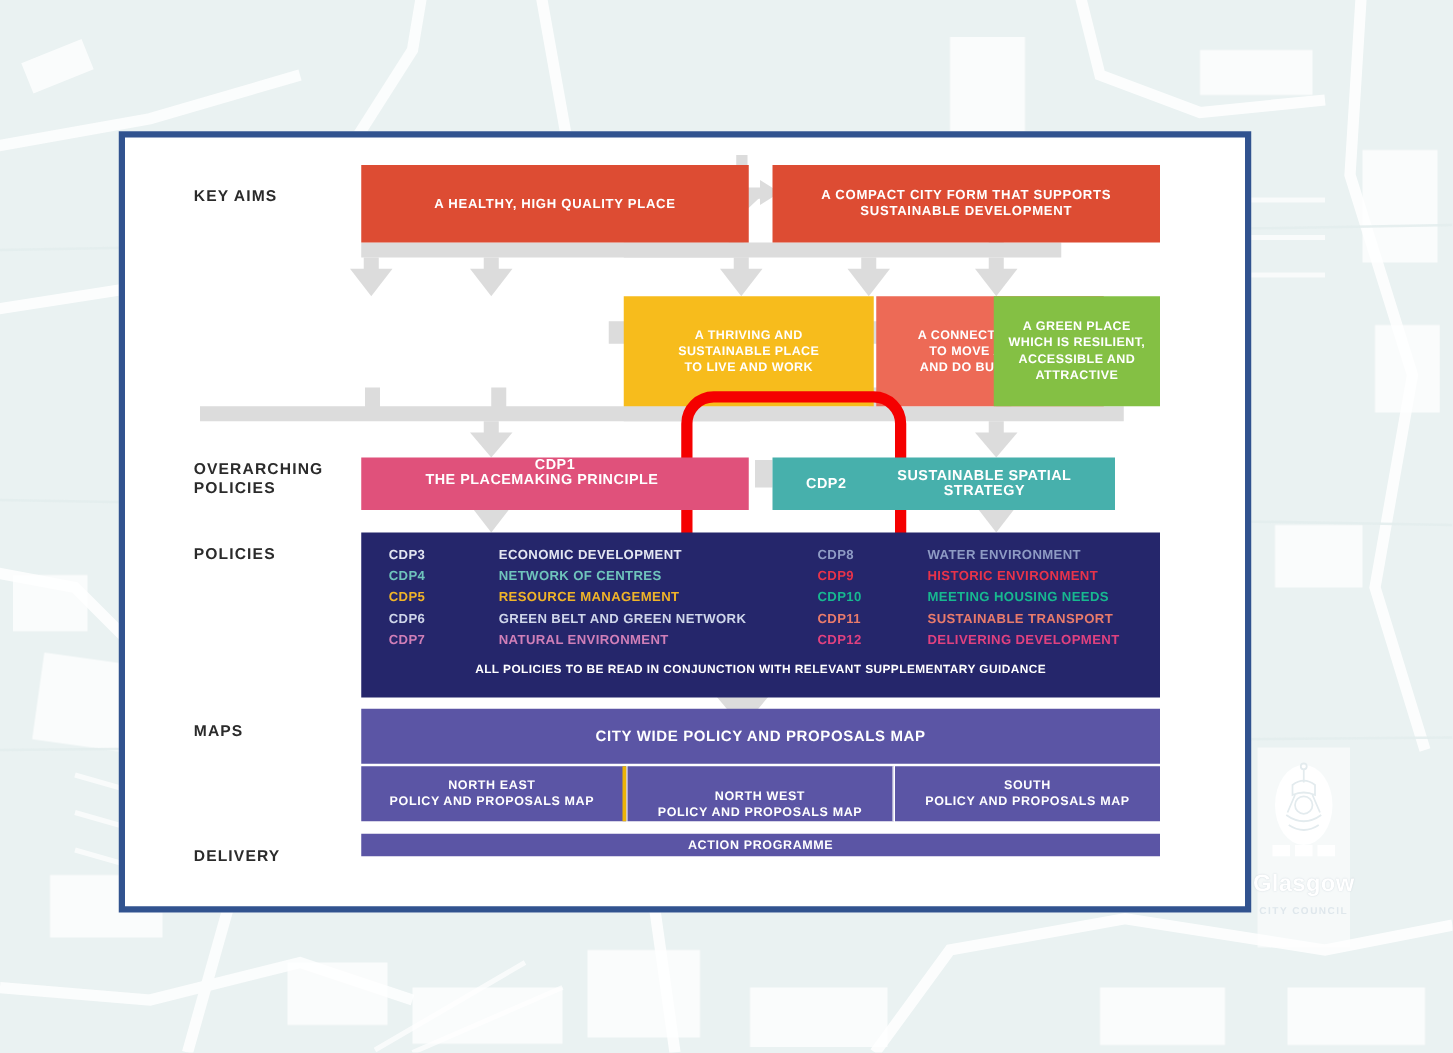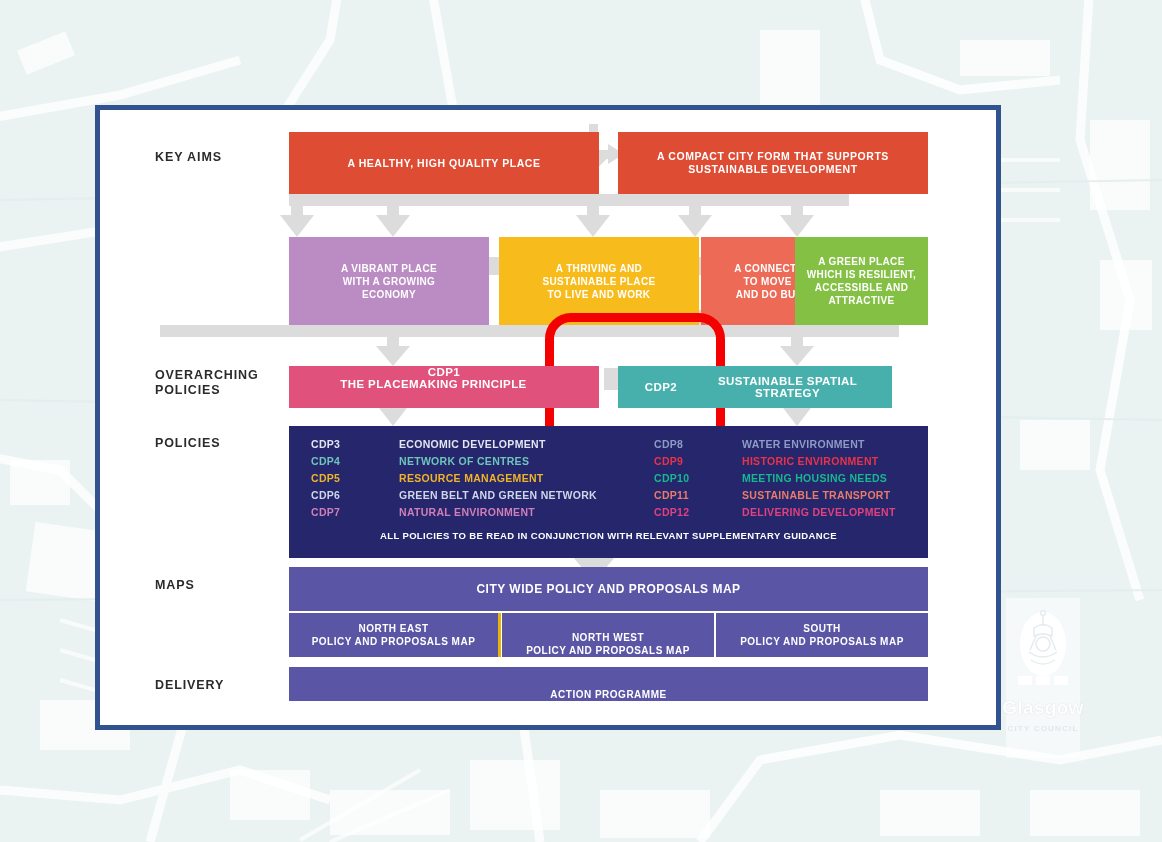--- a/index.html
+++ b/index.html
@@ -209,27 +209,20 @@
     </div>
 
     <div class="box keyaim" style="left:518px;top:22px;width:310px;height:62px;">
       <div>
         <span>A COMPACT CITY FORM THAT SUPPORTS</span>
         <span>SUSTAINABLE DEVELOPMENT</span>
       </div>
     </div>
 
 
-    <div class="box outcome" style="left:189px;top:127px;width:200px;height:88px;background:#bb8bc4;">
-      <div>
-        <span>A VIBRANT PLACE</span>
-        <span>WITH A GROWING</span>
-        <span>ECONOMY</span>
-      </div>
-    </div>
 
     <div class="box outcome" style="left:399px;top:127px;width:200px;height:88px;background:#f7bc1c;">
       <div>
         <span>A THRIVING AND</span>
         <span>SUSTAINABLE PLACE</span>
         <span>TO LIVE AND WORK</span>
       </div>
     </div>
 
     <div class="box outcome" style="left:601px;top:127px;width:182px;height:88px;background:#ed6a56;">
@@ -337,20 +330,20 @@
     </div>
     <div class="box mapbox" style="left:616px;top:503px;width:212px;height:44px;">
       <div>
         <span>SOUTH</span>
         <span>POLICY AND PROPOSALS MAP</span>
       </div>
     </div>
 
     <div class="rowlabel" style="left:55px;top:568px;">DELIVERY</div>
 
-    <div class="box mapbox" style="left:189px;top:557px;width:639px;height:34px;align-items:flex-end;">
+    <div class="box mapbox" style="left:189px;top:557px;width:639px;height:18px;">
       <div>
           <span>ACTION PROGRAMME</span>
         </div>
     </div>
 
   </div>
 </div>
 
 </body></html>

